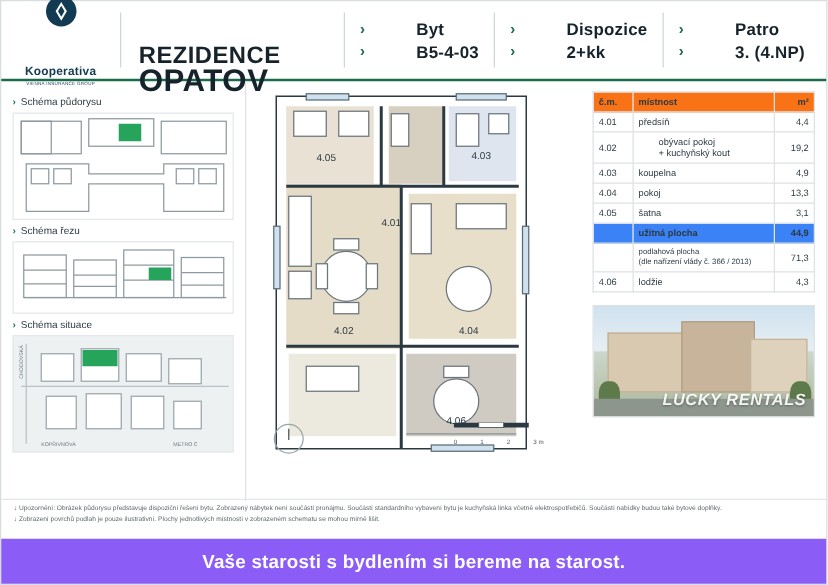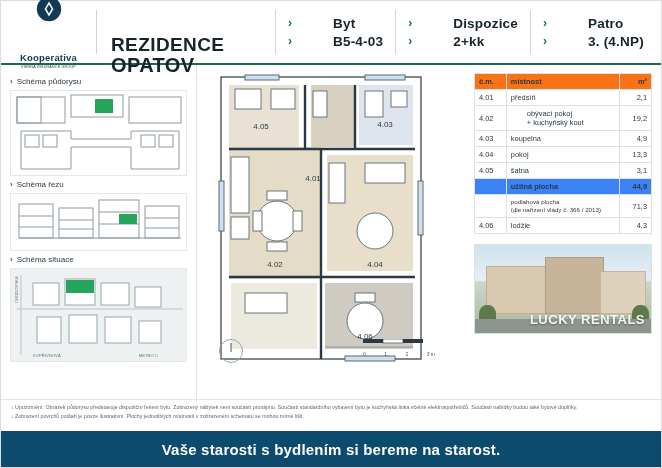--- a/index.html
+++ b/index.html
@@ -15,21 +15,21 @@
   
   .header{position:relative;height:64px;border-bottom:2px solid #1b6b4a;box-sizing:border-box;display:flex;align-items:center;}
   .logo{width:95px;height:64px;display:flex;flex-direction:column;align-items:center;justify-content:center;gap:2px;}
   .logo-mark{width:26px;height:26px;position:relative;}
   .logo-mark svg{display:block;}
   .logo-name{font-size:9.5px;font-weight:bold;letter-spacing:.2px;color:#123a52;margin-top:28px;}
   .logo-sub{font-size:3.6px;letter-spacing:.25px;color:#123a52;}
   .hdiv{width:1px;height:44px;background:#cfd6da;}
   .title{padding:0 14px;min-width:150px;}
   .title .t1{font-size:19px;font-weight:bold;letter-spacing:.4px;line-height:21px;color:#16232b;margin-top:45px;}
-  .title .t2{font-size:20px;font-weight:bold;letter-spacing:.4px;line-height:21px;color:#16232b;}
+  .title .t2{font-size:25px;font-weight:bold;letter-spacing:.4px;line-height:21px;color:#16232b;}
   .hblock{padding:0 12px;display:flex;flex-direction:column;justify-content:center;gap:3px;}
   .hrow{display:flex;align-items:center;gap:5px;}
   .chev{color:#1b6b4a;font-size:12px;font-weight:bold;line-height:1;}
   .hlabel{font-size:13.5px;font-weight:bold;color:#16232b;letter-spacing:.2px;margin-left:36px;}
 
   
   .body{position:relative;height:336px;display:flex;}
   .left{width:196px;border-right:1px solid #dfe3e6;box-sizing:border-box;padding:8px 9px 0 9px;}
   .sec-title{display:flex;align-items:center;gap:4px;font-size:8px;color:#2b3a42;margin:4px 0 4px 0;}
   .sec-title .chev{font-size:8px;}
@@ -54,26 +54,26 @@
   td.note{font-size:6.2px;line-height:8px;color:#44525a;}
 
   
   .photo{margin-top:10px;height:88px;border:1px solid #dde1e4;position:relative;overflow:hidden;background:linear-gradient(#bcd6e8,#d8e6ef 45%,#cfd7cf 46%,#9fae93);}
   .ph-sky{position:absolute;inset:0;background:linear-gradient(#cfe2ef 0%,#e6eef3 38%,#e6eef3 40%,#cdd6cb 42%,#a9b79b 100%);}
   .ph-b1{position:absolute;left:6%;top:24%;width:34%;height:52%;background:#d9c9b0;border:1px solid #c0ad93;}
   .ph-b2{position:absolute;left:40%;top:14%;width:32%;height:62%;background:#c8b49a;border:1px solid #b09c82;}
   .ph-b3{position:absolute;left:71%;top:30%;width:25%;height:46%;background:#dfd2bd;border:1px solid #c4b49c;}
   .ph-tree{position:absolute;bottom:6%;width:10%;height:26%;background:#5e7a4a;border-radius:40% 40% 20% 20%;}
   .ph-road{position:absolute;left:0;right:0;bottom:0;height:16%;background:#8d968c;}
-  .watermark{position:absolute;right:6px;bottom:6px;font-size:13px;font-weight:bold;color:rgba(255,255,255,.92);letter-spacing:.5px;text-shadow:0 1px 2px rgba(0,0,0,.35);}
+  .watermark{position:absolute;right:6px;bottom:6px;font-size:13px;font-weight:bold;color:rgba(255,255,255,.92);letter-spacing:.5px;text-shadow:0 1px 2px rgba(0,0,0,.35);font-style:italic;}
 
   
   .disclaimer{position:absolute;left:0;right:0;bottom:36px;height:32px;border-top:1px solid #e2e6e8;padding:4px 10px 0 10px;box-sizing:border-box;}
   .disclaimer p{margin:0 0 2px 0;font-size:5.3px;line-height:7px;color:#5d686e;}
-  .greenbar{position:absolute;left:0;right:0;bottom:0;height:36px;background:#0c4a6e;display:flex;align-items:center;justify-content:center;}
+  .greenbar{position:absolute;left:0;right:0;bottom:0;height:36px;background:#8b5cf6;display:flex;align-items:center;justify-content:center;}
   .greenbar span{color:#fff;font-size:15px;font-weight:bold;letter-spacing:.2px;}
 
   
   .scalebar{position:absolute;left:148px;bottom:14px;font-size:5px;color:#4b565c;}
   .compass{position:absolute;left:4px;bottom:8px;width:22px;height:22px;border:1px solid #9aa5ab;border-radius:50%;}
   .compass:after{content:"";position:absolute;left:50%;top:3px;width:1px;height:9px;background:#4b565c;transform:translateX(-50%);}
 </style>
 </head>
 <body>
 
@@ -303,21 +303,21 @@
           <tr>
             <th class="c1">č.m.</th>
             <th>místnost</th>
             <th class="c3">m²</th>
           </tr>
         </thead>
         <tbody>
           <tr>
             <td class="c1">4.01</td>
             <td>předsíň</td>
-            <td class="c3">2,1</td>
+            <td class="c3">4,4</td>
           </tr>
           <tr>
             <td class="c1">4.02</td>
             <td style="white-space:pre-line;padding-left:20px;">obývací pokoj
 + kuchyňský kout</td>
             <td class="c3">19,2</td>
           </tr>
           <tr>
             <td class="c1">4.03</td>
             <td>koupelna</td>

